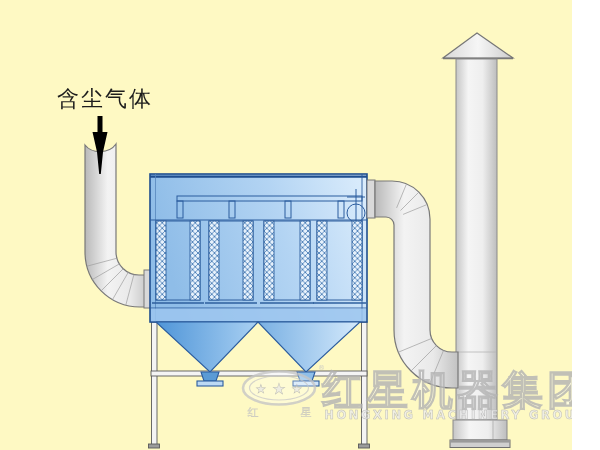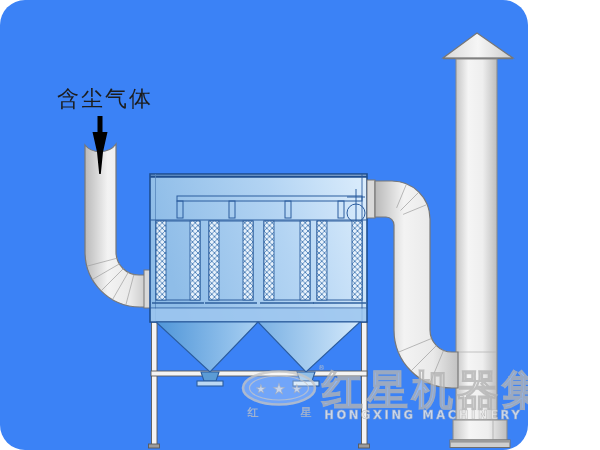--- a/index.html
+++ b/index.html
@@ -1,17 +1,17 @@
 <!DOCTYPE html>
 <html><head>
 <meta charset="utf-8">
 <style>
   html,body{margin:0;padding:0;background:#ffffff;}
-  #canvas{position:relative;width:528px;height:450px;background:#3b82f6;overflow:hidden;
-          font-family:"DejaVu Sans","Liberation Sans",sans-serif;border-radius:25px;}
+  #canvas{position:relative;width:572px;height:450px;background:#fef9c3;overflow:hidden;
+          font-family:"DejaVu Sans","Liberation Sans",sans-serif;}
   svg{display:block;}
   text{font-family:"DejaVu Sans","Liberation Sans",sans-serif;}
   .inlet-label{font-size:22px;fill:#1c1c1c;letter-spacing:2px;}
   .wm-zh{font-size:41px;font-weight:bold;letter-spacing:4px;
          fill:rgba(255,255,255,0.55);stroke:#b3b3b3;stroke-width:1px;}
   .wm-en{font-size:11.5px;font-weight:bold;letter-spacing:2.6px;
          fill:#ededed;stroke:#b0b0b0;stroke-width:0.5px;}
   .wm-small{font-size:11px;fill:#cccccc;stroke:#bdbdbd;stroke-width:0.3px;}
   .wm-star{fill:#e9e9e9;stroke:#b5b5b5;stroke-width:0.5px;}
   .wm-reg{font-size:7px;fill:#c5c5c5;}

